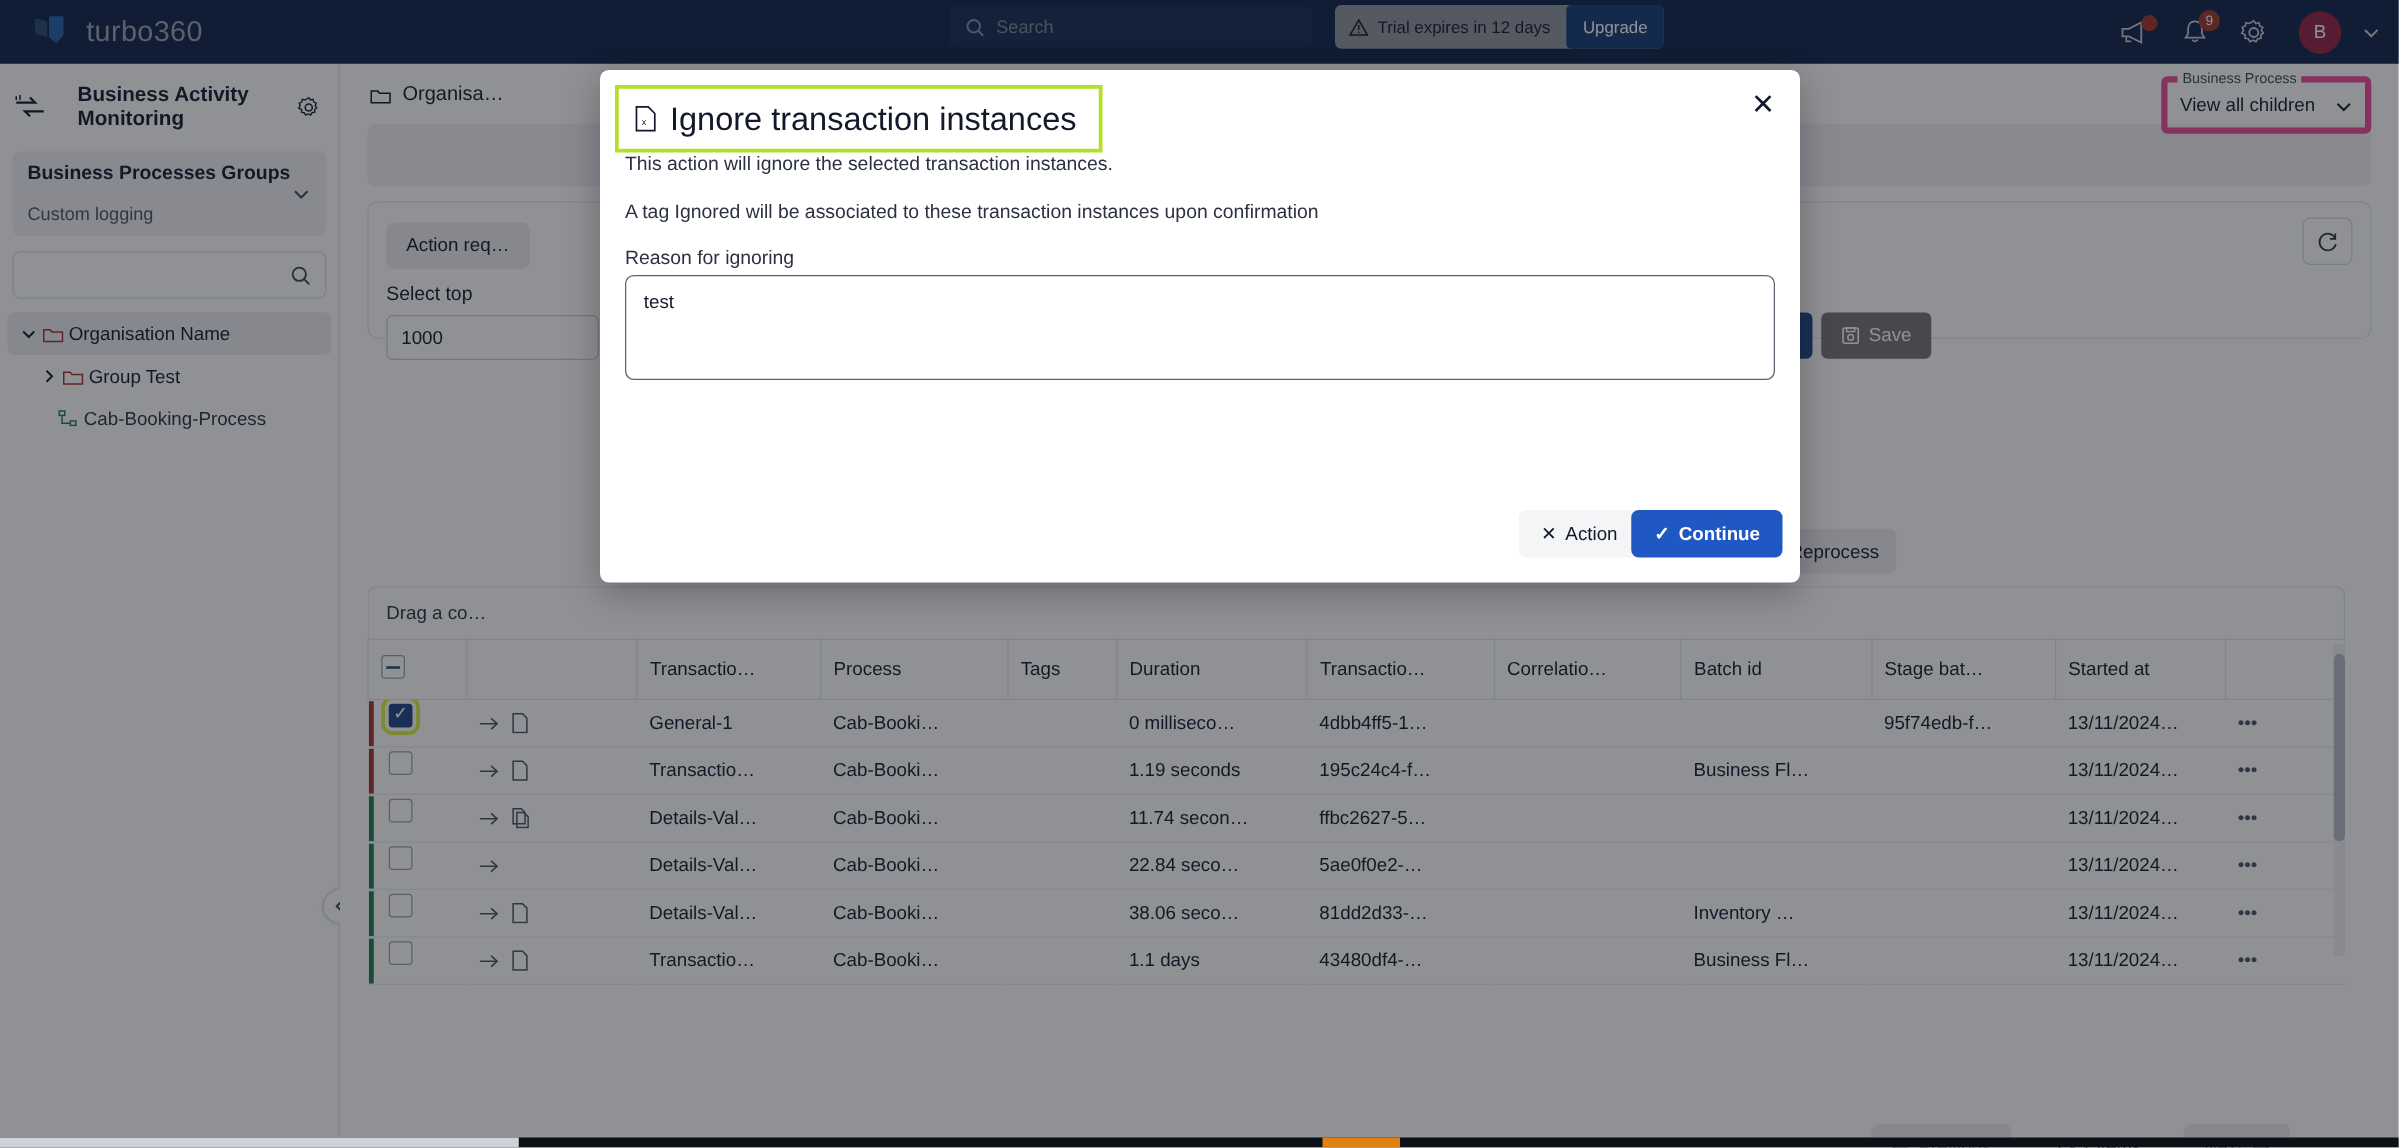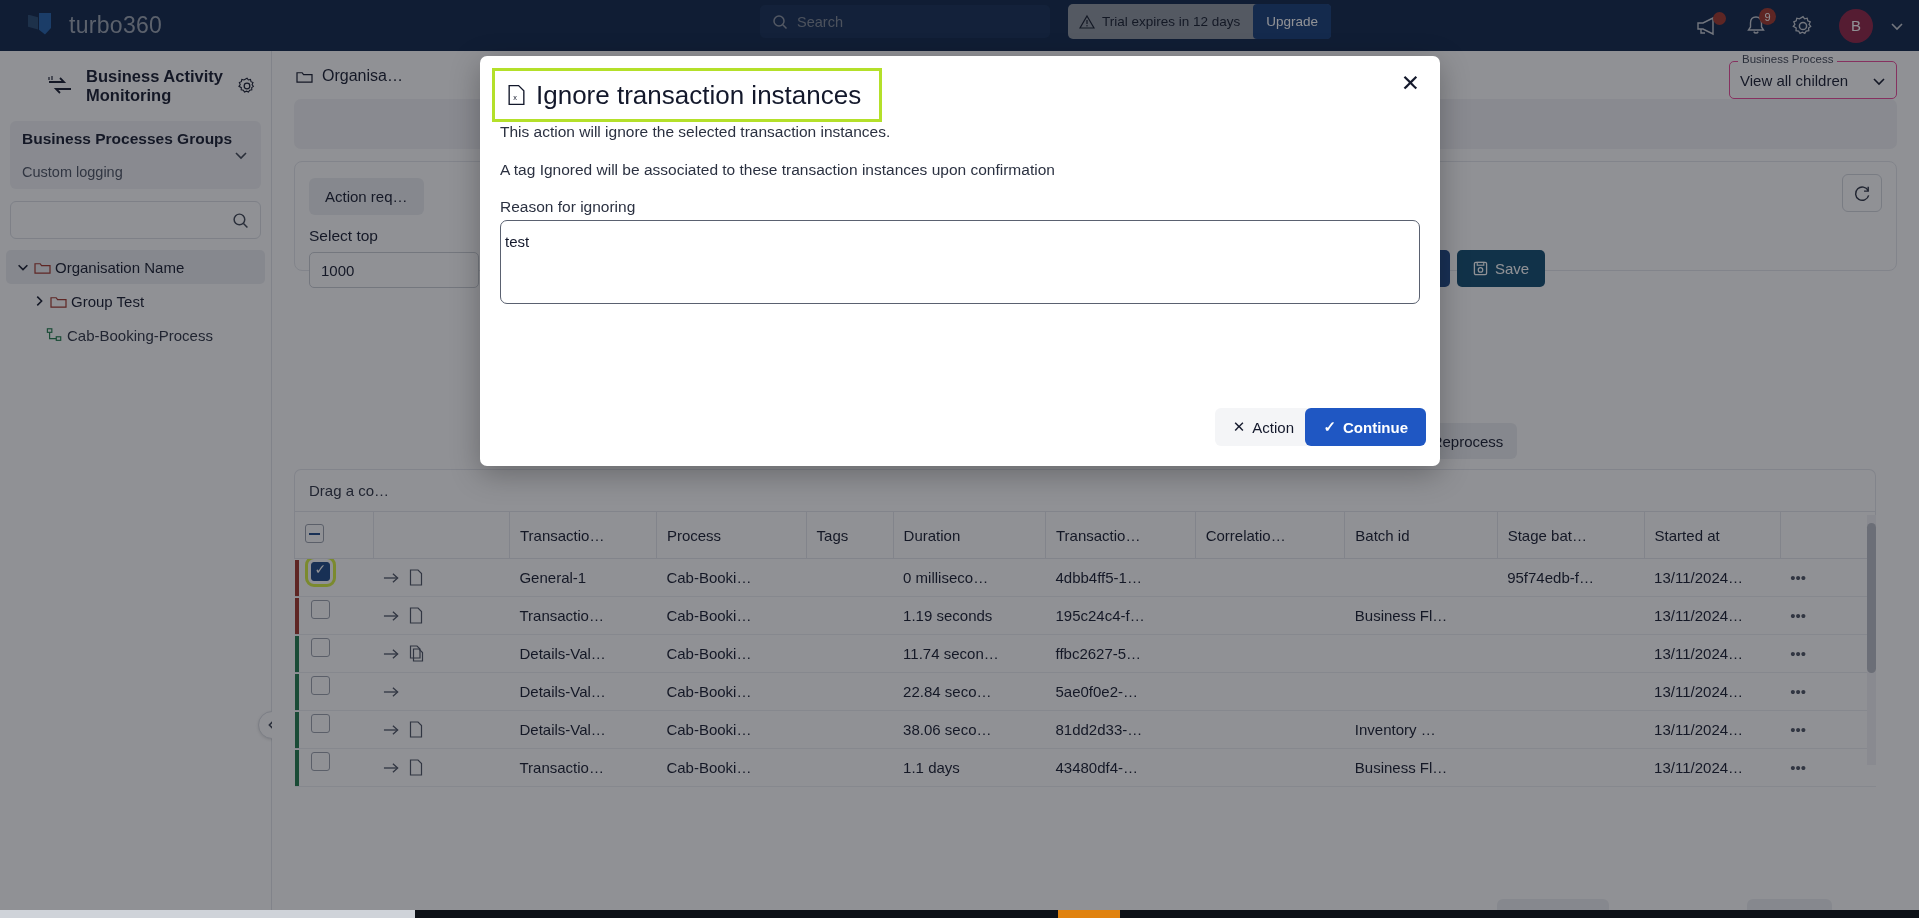--- a/index.html
+++ b/index.html
@@ -71,21 +71,21 @@
     color: #fff; display: flex; align-items: center; justify-content: center;
     font-size: 15px;
   }
 
   
   .sidebar {
     position: absolute; left: 0; top: 51px; width: 272px; height: 867px;
     background: #ffffff; border-right: 1px solid #e2e5ea;
   }
   .sb-head {
-    display: flex; align-items: center; gap: 12px; padding: 16px 14px 14px 10px; margin-left: 36px;
+    display: flex; align-items: center; gap: 24px; padding: 16px 14px 14px 10px;
   }
   .sb-title { font-size: 16.5px; font-weight: bold; color: #13182b; flex: 1; }
   .sb-select {
     margin: 2px 10px 0 10px; background: #f1f2f5; border-radius: 6px;
     padding: 9px 12px; display: flex; align-items: center; cursor: pointer;
   }
   .sb-sel-main { font-size: 15.5px; font-weight: bold; color: #13182b; }
   .sb-sel-sub { font-size: 14.5px; color: #4a5161; margin-top: 16px; }
   .sb-search {
     margin: 12px 10px 0 10px; height: 38px; border: 1px solid #dcdfe5;
@@ -108,21 +108,21 @@
     position: absolute; left: 258px; top: 660px; width: 28px; height: 28px;
     border-radius: 50%; background: #ffffff; border: 1px solid #d8dbe1;
     display: flex; align-items: center; justify-content: center; cursor: pointer;
     box-shadow: 0 1px 3px rgba(0,0,0,.12);
   }
 
   
   .main { position: absolute; left: 272px; top: 51px; width: 1647px; height: 867px; background: #fff; }
   .crumbs { display: flex; align-items: center; gap: 9px; padding: 16px 0 0 24px; font-size: 16px; color: #13182b; }
   .bp-select {
-    position: absolute; right: 22px; top: 10px; width: 168px; border: 1px solid #ec4899;
+    position: absolute; right: 22px; top: 10px; width: 168px; border: 5px solid #ec4899;
     border-radius: 5px; padding: 10px 22px 8px 10px; cursor: pointer;
   }
   .bp-label {
     position: absolute; top: -9px; left: 8px; background: #fff; padding: 0 4px;
     font-size: 11.5px; color: #3c4352;
   }
   .bp-value { font-size: 15px; color: #13182b; }
   .bp-caret { position: absolute; right: 9px; top: 11px; }
 
   .tabstrip {
@@ -151,21 +151,21 @@
   .err-input {
     position: absolute; left: 700px; top: 202px; width: 345px; height: 36px;
     border: 1px solid #a03328; border-radius: 5px;
   }
   .search-btn {
     position: absolute; left: 1076px; top: 199px; background: #1a4584; color: #fff;
     border: none; border-radius: 5px; height: 37px; padding: 0 16px; font-size: 15px;
     display: flex; align-items: center; gap: 7px; cursor: pointer; font-family: inherit;
   }
   .save-btn {
-    position: absolute; left: 1185px; top: 199px; background: #0c4a6e; color: #fff;
+    position: absolute; left: 1185px; top: 199px; background: #737373; color: #fff;
     border: none; border-radius: 5px; height: 37px; padding: 12px 16px; font-size: 15px;
     display: flex; align-items: center; gap: 7px; cursor: pointer; font-family: inherit;
   }
 
   .actions-row {
     position: absolute; left: 860px; top: 372px; display: flex; align-items: center; gap: 8px;
   }
   .act-btn {
     background: #eceef1; border: none; border-radius: 6px; height: 36px;
     padding: 0 14px; font-size: 15px; color: #13182b; cursor: pointer; font-family: inherit;
@@ -240,21 +240,21 @@
   .modal-title { font-size: 26px; color: #13182b; }
   .modal-close {
     position: absolute; right: 20px; top: 16px; font-size: 23px; color: #13182b;
     cursor: pointer; line-height: 1; background: none; border: none; font-family: inherit;
   }
   .modal-p { position: absolute; left: 20px; font-size: 15.5px; color: #2b3141; }
   .modal-label { position: absolute; left: 20px; top: 142px; font-size: 15.5px; color: #2b3141; }
   .modal-ta {
     position: absolute; left: 20px; top: 164px; width: 920px; height: 84px;
     border: 1px solid #5a6170; border-radius: 7px; resize: none;
-    font-size: 15px; font-family: inherit; padding: 12px 4px; color: #13182b; outline: none;
+    font-size: 15px; font-family: inherit; padding: 12px 14px; color: #13182b; outline: none;
   }
   .modal-cancel {
     position: absolute; right: 128px; bottom: 20px; background: #f4f5f7; border: none;
     border-radius: 6px; height: 38px; padding: 0 18px; font-size: 15px; color: #13182b;
     cursor: pointer; font-family: inherit; display: flex; align-items: center; gap: 7px;
   }
   .modal-continue {
     position: absolute; right: 14px; bottom: 20px; background: #1f57c3; border: none;
     border-radius: 6px; height: 38px; padding: 0 18px; font-size: 15px; color: #fff;
     font-weight: bold; cursor: pointer; font-family: inherit; display: flex;

